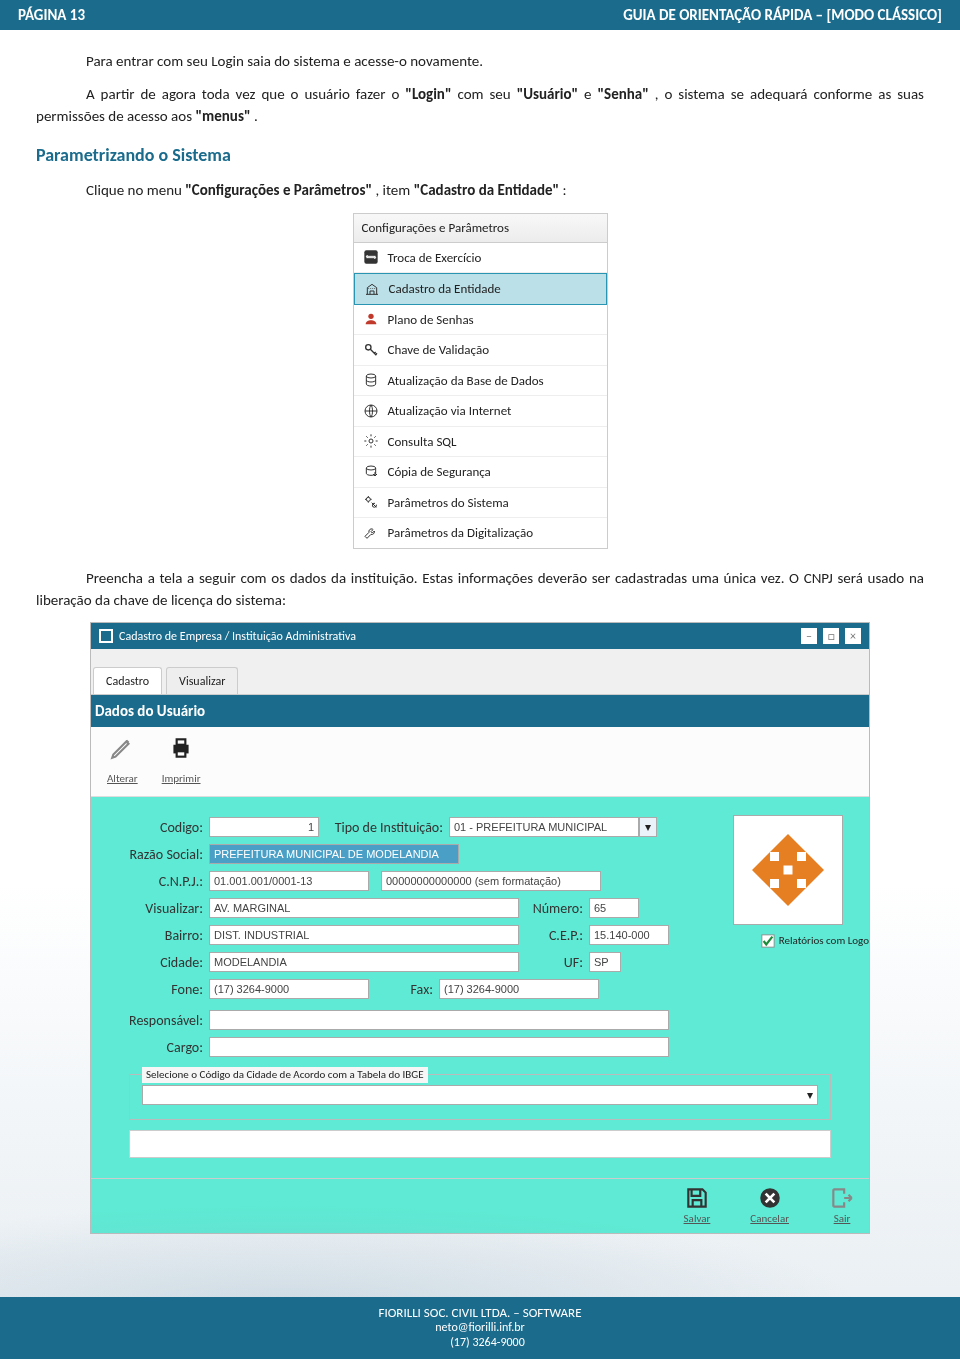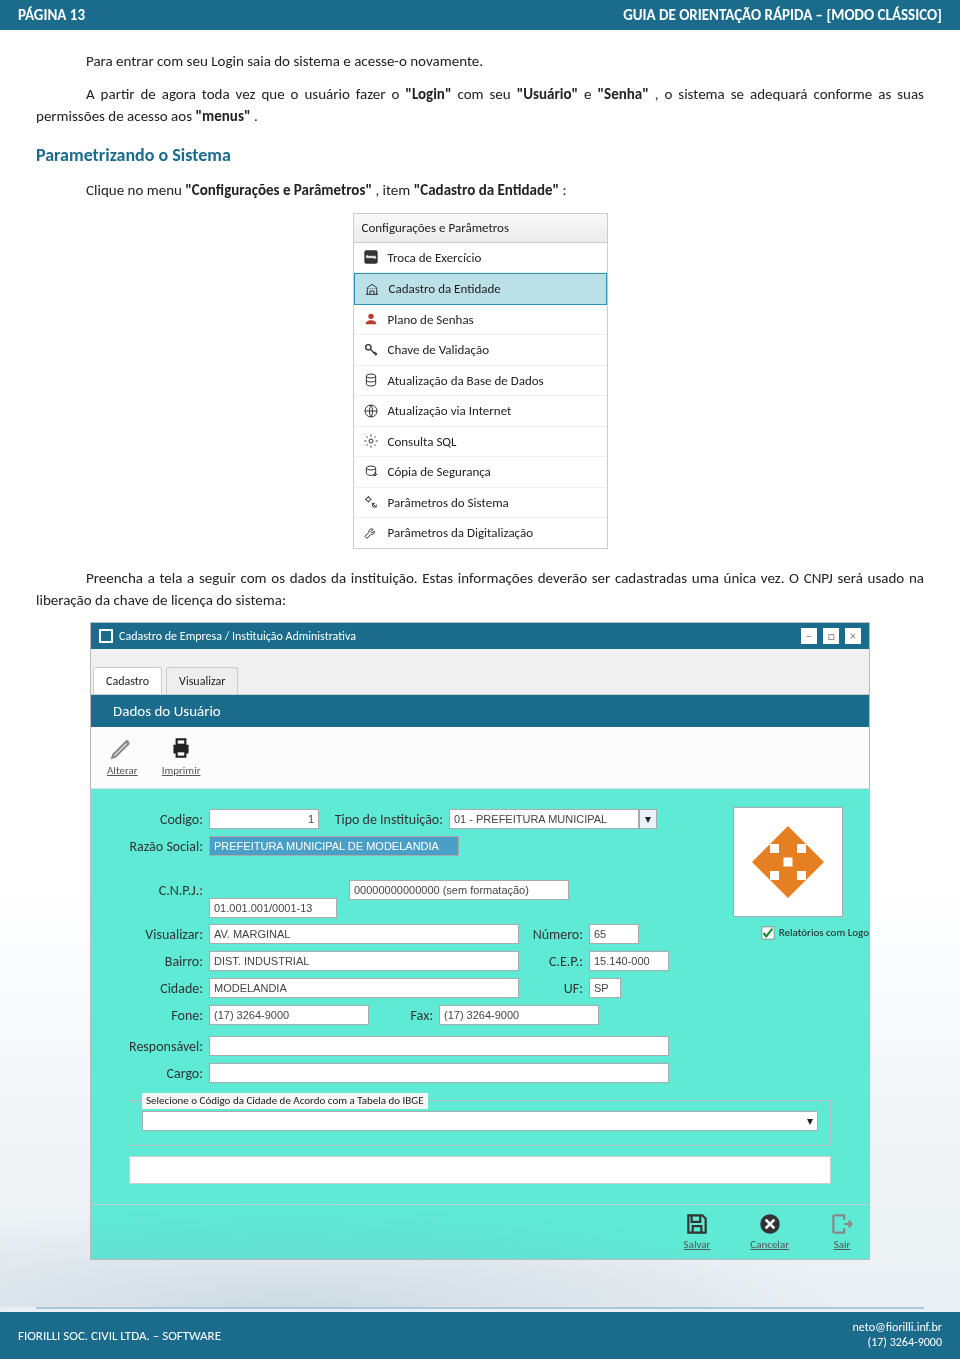--- a/index.html
+++ b/index.html
@@ -70,23 +70,23 @@
     padding: 4px 8px;
     display: flex;
     justify-content: space-between;
     align-items: center;
   }
   .cad-titlebar .win-icons { color: #555; display: flex; gap: 6px; background: #fff; padding: 0; }
   .cad-titlebar .wi { width: 16px; height: 16px; background:#fff; color:#777; display:flex; align-items:center; justify-content:center; }
   .cad-tabs { background: #f0f0f0; display:flex; border-bottom:1px solid #ccc; }
   .cad-tab { padding:4px 12px; border:1px solid #ccc; border-bottom:none; background:#fff; margin:18px 2px 0 2px; border-radius:3px 3px 0 0;}
   .cad-tab.inactive { background:#eee; }
-  .dados-usuario { background:#1a6b8c; color:#fff; font-weight:normal; padding:5px 22px; font-size:15px; }
+  .dados-usuario { background:#1a6b8c; color:#fff; font-weight:bold; padding:5px 4px; font-size:15px; }
   .toolbar { display:flex; gap:24px; padding:8px 16px; border-bottom:1px solid #ddd; background:#fcfcfc; }
-  .tb-btn { display:flex; flex-direction:column; align-items:center; gap:2px; font-size:11px; color:#555;}
+  .tb-btn { display:flex; flex-direction:column; align-items:center; gap:10px; font-size:11px; color:#555;}
   .tb-btn svg { width:26px; height:26px; }
   .form-area { padding: 20px 20px 12px 20px; position:relative; }
   .form-row { display:flex; align-items:center; margin-bottom:6px; }
   .form-row label { width: 98px; text-align:right; padding-right:6px; font-size:14px; color:#333;}
   .form-row .inp, .form-row select {
     border: 1px solid #aaa; background:#fff; height:20px; padding:1px 4px;
     font-size:11px; color:#444;
   }
   .form-row .inp.sel { background:#4a9fc7; color:#fff; }
   .logo-box {
@@ -106,20 +106,21 @@
   .bb-btn { display:flex; flex-direction:column; align-items:center; font-size:11px; color:#555;}
   .bb-btn svg { width:26px; height:26px; }
   
   .footer {
     position:absolute; bottom:0; left:0; right:0;
     background:#1a6b8c;
     color:#fff;
     display:flex; justify-content:space-between; align-items:center;
     padding: 8px 18px;
     font-size:13px;
+    flex-direction:column;
   }
   .footer .right { text-align:right; font-size:12px; line-height:1.3;}
   .footer-line { position:absolute; bottom: 50px; left:36px; right:36px; border-top:2px solid #a9c7d6;}
   .inset-shadow { position:absolute; bottom:52px; left:0; right:0; height:120px; pointer-events:none;
     background: radial-gradient(ellipse at 30% 100%, rgba(140,170,190,0.3), transparent 60%);
   }
 </style>
 </head>
 <body>
 
@@ -310,21 +311,21 @@
           <input class="inp" style="width: 190px;" value="01 - PREFEITURA MUNICIPAL">
           <div style="width:18px;height:20px;border:1px solid #aaa;background:#eaf3f9;display:flex;align-items:center;justify-content:center;">▾</div>
         </div>
       </div>
       <div class="form-row">
         <label>Razão Social:</label>
         <input class="inp sel" style="width: 250px;" value="PREFEITURA MUNICIPAL DE MODELANDIA">
       </div>
       <div class="form-row">
         <label>C.N.P.J.:</label>
-        <input class="inp" style="width: 128px; margin-top: 35px;" value="01.001.001/0001-13">
+        <input class="inp" style="width: 160px;" value="01.001.001/0001-13">
         <span style="width:12px;"></span>
         <input class="inp" style="width: 220px;" value="00000000000000 (sem formatação)">
       </div>
       <div class="form-row">
         <label>Visualizar:</label>
         <input class="inp" style="width: 310px;" value="AV. MARGINAL">
         <label style="width:70px;">Número:</label>
         <input class="inp" style="width: 50px;" value="65">
       </div>
       <div class="form-row">

